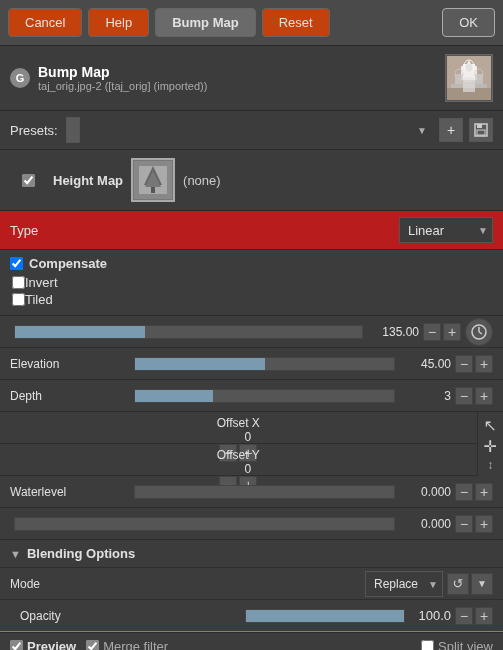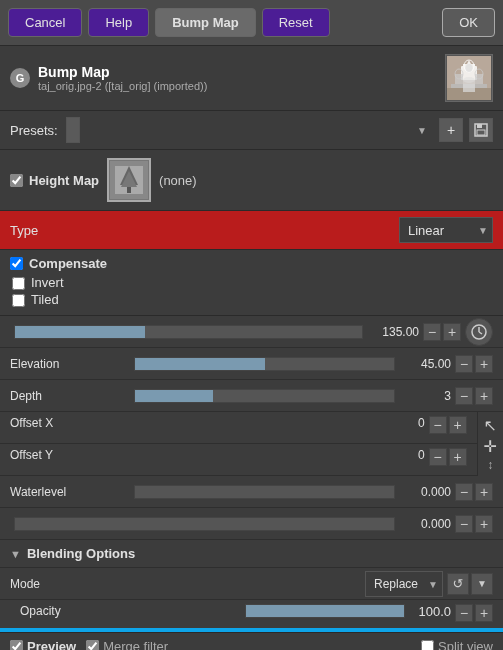--- a/index.html
+++ b/index.html
@@ -19,21 +19,21 @@
       align-items: center;
       background: #4a4a4a;
       padding: 8px 8px;
       gap: 6px;
       border-bottom: 1px solid #2a2a2a;
     }
     .top-toolbar button {
       padding: 6px 16px;
       border: 1px solid #666;
       border-radius: 4px;
-      background: #4c1d95;
+      background: #c2410c;
       color: #e0e0e0;
       font-size: 13px;
       cursor: pointer;
     }
     .top-toolbar button.ok-btn {
       background: #5a5a5a;
       border-color: #888;
     }
 
     
@@ -125,23 +125,24 @@
       display: flex;
       align-items: center;
       padding: 8px 10px;
       background: #3c3c3c;
       border-bottom: 1px solid #2a2a2a;
       gap: 8px;
     }
     .check-label {
       display: flex;
       align-items: center;
-      gap: 6px;
+      gap: 18px;
       cursor: pointer;
       font-weight: bold;
+      margin-left: 12px;
     }
     .check-label input[type=checkbox] { accent-color: #888; }
     .height-map-thumb {
       width: 44px;
       height: 44px;
       background: #777;
       border: 2px solid #aaa;
       display: flex;
       align-items: center;
       justify-content: center;
@@ -192,22 +193,21 @@
     }
     .compensate-row {
       display: flex;
       align-items: center;
       gap: 6px;
       margin-bottom: 4px;
       font-weight: bold;
     }
     .check-row {
       display: flex;
-      align-items: flex-end;
-      gap: 6px;
+      align-items: center;
       margin-bottom: 2px;
       padding-left: 2px;
     }
     .check-row input[type=checkbox] { accent-color: #888; }
 
     
     .sliders-section {
       background: #3c3c3c;
     }
 
@@ -264,24 +264,25 @@
       align-items: center;
       justify-content: center;
       cursor: pointer;
       color: #ccc;
       font-size: 13px;
     }
 
     
     .offset-row {
       display: flex;
-      align-items: flex-start;
+      align-items: center;
       padding: 4px 10px;
       border-bottom: 1px solid #2e2e2e;
       height: 32px;
+      flex-direction: column;
     }
     .offset-label {
       flex: 1;
       color: #e0e0e0;
       font-size: 12px;
     }
     .offset-value {
       min-width: 30px;
       text-align: right;
       color: #e0e0e0;
@@ -353,22 +354,23 @@
       align-items: center;
       justify-content: center;
       cursor: pointer;
       font-size: 10px;
       color: #ccc;
     }
 
     
     .opacity-row {
       display: flex;
+      align-items: center;
       padding: 4px 10px 4px 20px;
-      border-bottom: 4px solid #0ea5e9;
+      border-bottom: 1px solid #0ea5e9;
       height: 32px;
     }
     .opacity-label { flex: 1; color: #e0e0e0; font-size: 12px; }
     .opacity-track {
       width: 160px;
       height: 14px;
       background: #555;
       border: 1px solid #444;
       position: relative;
       margin: 0 4px;

